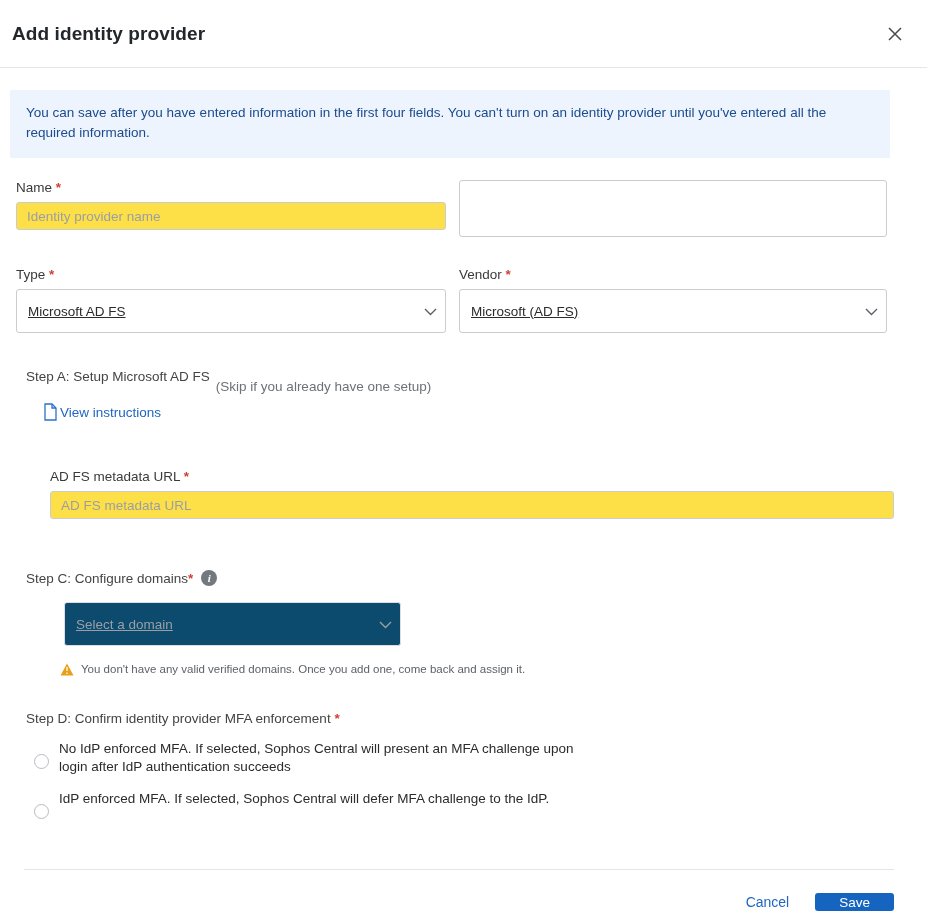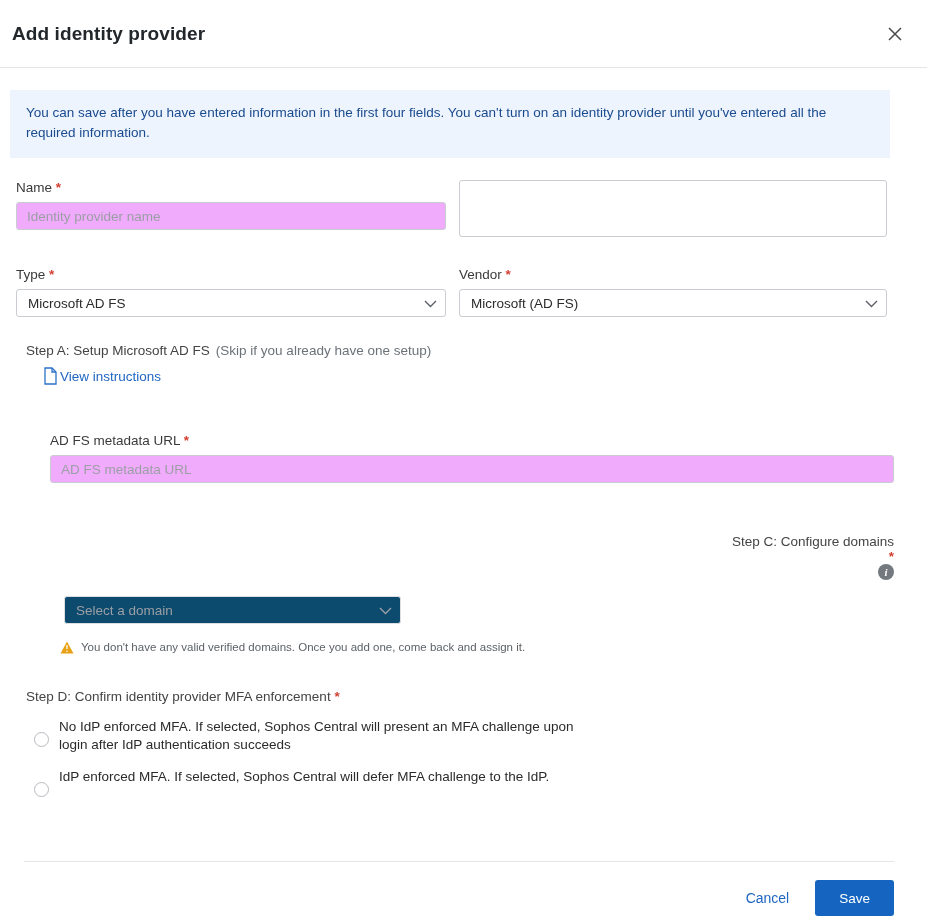--- a/index.html
+++ b/index.html
@@ -82,21 +82,21 @@
 
   input.text-input {
     width: 100%;
     height: 28px;
     border: 1px solid #c9ccd1;
     border-radius: 3px;
     padding: 0 10px;
     font-size: 13.5px;
     font-family: "Liberation Sans", sans-serif;
     color: #2b2b2b;
-    background: #f0abfc;
+    background: #fde047;
     outline: none;
   }
   input.text-input::placeholder { color: #9b9fa5; }
 
   textarea.text-area {
     width: 100%;
     height: 57px;
     border: 1px solid #c9ccd1;
     border-radius: 3px;
     padding: 6px 10px;
@@ -106,30 +106,31 @@
     outline: none;
     color: #2b2b2b;
   }
 
   .select-wrap {
     position: relative;
     width: 100%;
   }
   .select-box {
     width: 100%;
-    height: 28px;
+    height: 44px;
     border: 1px solid #c9ccd1;
     border-radius: 3px;
     background: #fff;
     font-size: 13.5px;
     display: flex;
     align-items: center;
     padding: 0 28px 0 11px;
     color: #2b2b2b;
     cursor: pointer;
+    text-decoration: underline;
   }
   .select-box.disabled {
     background: #0c4a6e;
     border-color: #dcdee1;
     color: #9b9fa5;
     cursor: default;
   }
   .chevron {
     position: absolute;
     right: 9px;
@@ -143,21 +144,21 @@
   .section-gap-1 { margin-top: 26px; }
 
   .step-line {
     font-size: 13.5px;
     color: #444;
     display: flex;
     align-items: center;
     gap: 6px;
     margin-left: 10px;
   }
-  .step-skip { color: #6c7278; }
+  .step-skip { color: #6c7278; margin-top: 20px; }
 
   .instructions-row {
     display: flex;
     align-items: center;
     margin: 9px 0 0 27px;
     gap: 2px;
   }
   .doc-icon { color: #2a72c8; display: flex; }
   .link {
     color: #1f66c1;
@@ -170,22 +171,21 @@
     margin: 48px 0 0 34px;
   }
   .metadata-block .field-label { }
   .metadata-input { width: 532px; }
 
   .step-c-block { margin: 51px 0 0 10px; }
   .step-c-label {
     font-size: 13.5px;
     color: #444;
     display: flex;
-    align-items: flex-end;
-    flex-direction: column;
+    align-items: center;
   }
   .info-dot {
     display: inline-flex;
     align-items: center;
     justify-content: center;
     width: 16px;
     height: 16px;
     border-radius: 50%;
     background: #73797e;
     color: #fff;
@@ -256,21 +256,21 @@
     padding: 6px 4px;
   }
   .btn-save {
     background: #1565c0;
     color: #fff;
     border: none;
     border-radius: 3px;
     font-size: 13.5px;
     font-family: "Liberation Sans", sans-serif;
     padding: 0 24px;
-    height: 36px;
+    height: 18px;
     cursor: pointer;
   }
 </style>
 </head>
 <body>
 
 <div class="dialog-header">
   <div class="dialog-title">Add identity provider</div>
   <div class="close-btn">
     <svg width="16" height="16" viewBox="0 0 16 16" aria-hidden="true">

